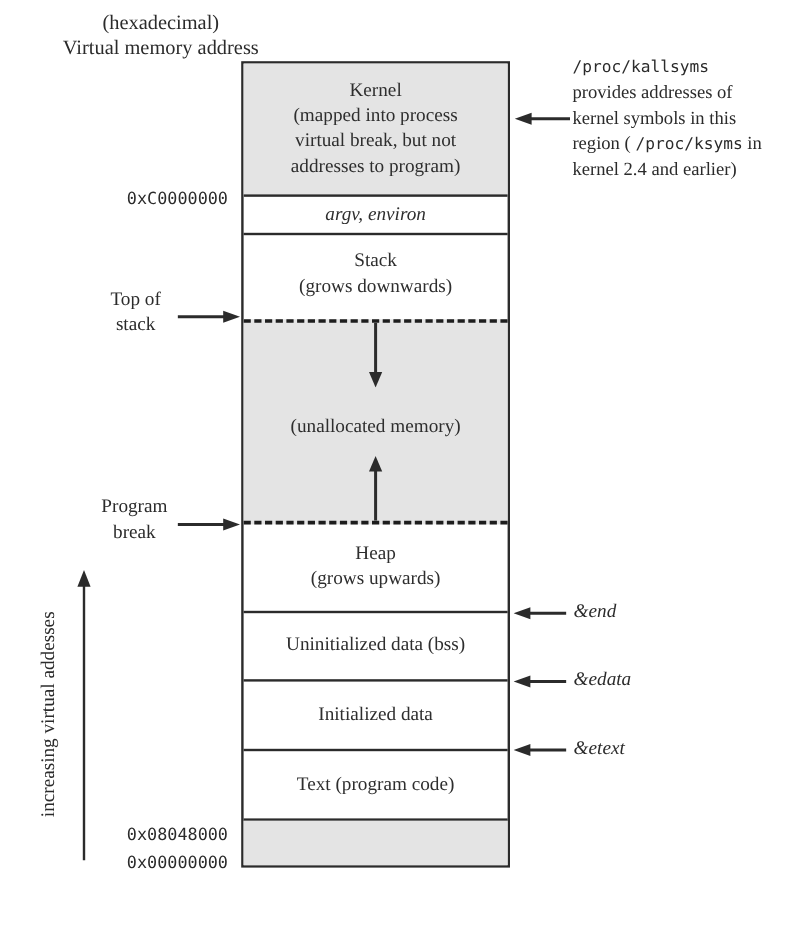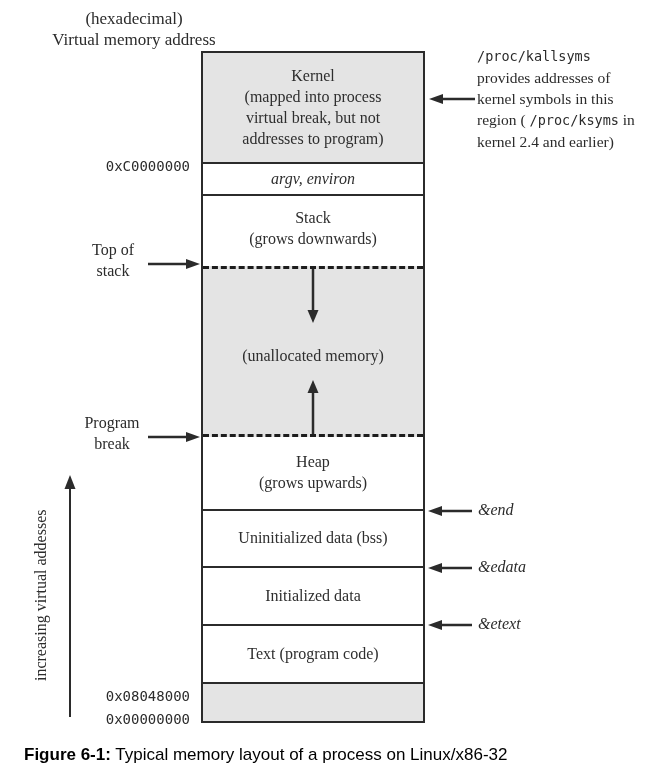--- a/index.html
+++ b/index.html
@@ -178,18 +178,14 @@
     <line x1="11" y1="6" x2="44" y2="6" stroke="#2b2b2b" stroke-width="2.5"></line>
   </svg>
   <div class="sym-label sym-edata">&amp;edata</div>
 
   <svg class="arrow" style="left:428px; top:619px;" width="44" height="12">
     <polygon points="0,6 14,1 14,11" fill="#2b2b2b"></polygon>
     <line x1="11" y1="6" x2="44" y2="6" stroke="#2b2b2b" stroke-width="2.5"></line>
   </svg>
   <div class="sym-label sym-etext">&amp;etext</div>
 
-  <div class="caption">
-    <span class="bold">Figure 6-1:</span>
-    <span>Typical memory layout of a process on Linux/x86-32</span>
-  </div>
 
 </div>
 
 </body></html>

